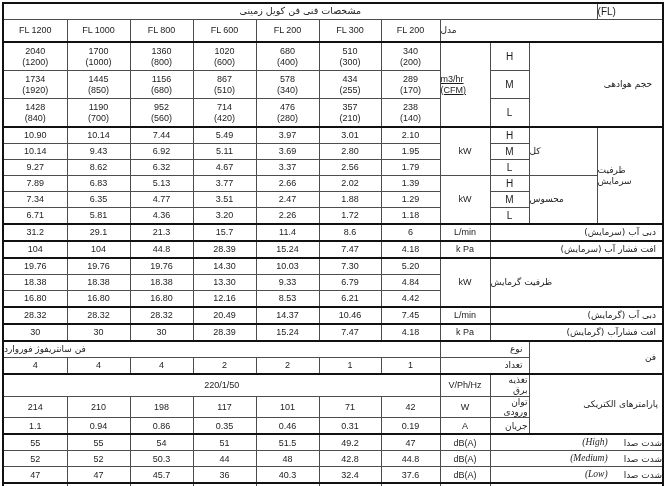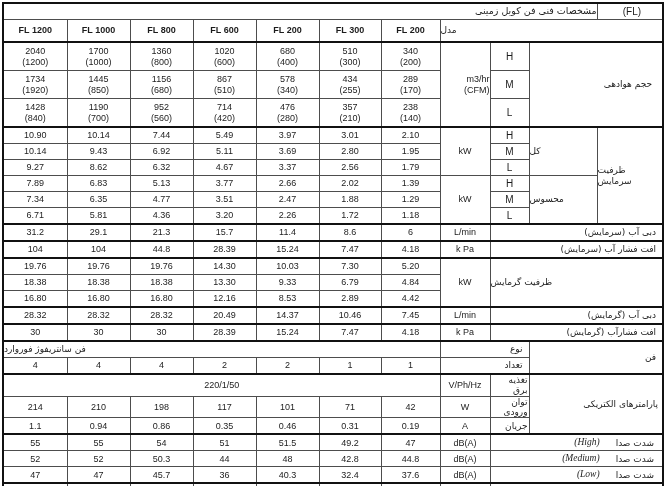--- a/index.html
+++ b/index.html
@@ -7,28 +7,28 @@
   table{border-collapse:collapse;table-layout:fixed;width:662px;margin:2px 2px 0 2px;
         font-family:"Liberation Sans",sans-serif;color:#1c1c1c;}
   table{border:2px solid #111;}
   td{border:1px solid #4d4d4d;padding:0;vertical-align:middle;overflow:hidden;
      font-size:9px;line-height:1.15;}
   tr.sec td{border-bottom:2px solid #111;}
   td.sb{border-bottom:2px solid #111;}
   .v{text-align:center;}
   .two span{display:block;text-align:center;}
   .u{text-align:center;}
-  .u span{display:block;text-align:right;}
+  .u span{display:block;text-align:left;text-decoration:underline;}
   .sp{text-align:center;font-size:10px;}
   .fa{direction:rtl;text-align:right;padding-right:6px;font-family:"DejaVu Sans",sans-serif;font-size:9px;padding-left:37px;}
   .fc{direction:rtl;text-align:left;font-family:"DejaVu Sans",sans-serif;font-size:9px;}
-  .title-cell{direction:rtl;font-family:"DejaVu Sans",sans-serif;font-size:9.5px;}
-  .fl-cell{text-align:right;padding-right:21px;font-size:10px;}
-  .hdr{text-align:center;font-size:9px;font-weight:bold;}
-  .snd-wrap{display:flex;justify-content:flex-end;align-items:center;gap:16px;padding-right:8px;}
+  .title-cell{direction:rtl;text-align:center;font-family:"DejaVu Sans",sans-serif;font-size:9.5px;}
+  .fl-cell{text-align:left;padding-right:21px;font-size:10px;}
+  .hdr{text-align:center;font-size:9px;}
+  .snd-wrap{display:flex;justify-content:flex-end;align-items:center;gap:16px;}
   .en{font-family:"Liberation Serif",serif;font-style:italic;font-size:9.5px;}
   .fa-inline{direction:rtl;font-family:"DejaVu Sans",sans-serif;font-size:9px;}
   tr.h15 td{height:15px;}
   tr.h21 td{height:21px;}
   tr.h27 td{height:27px;}
 </style>
 </head>
 <body>
 
 <table>
@@ -274,21 +274,21 @@
     <td class="v">9.33</td>
     <td class="v">6.79</td>
     <td class="v">4.84</td>
   </tr>
   <tr class="h15 sec">
     <td class="v">16.80</td>
     <td class="v">16.80</td>
     <td class="v">16.80</td>
     <td class="v">12.16</td>
     <td class="v">8.53</td>
-    <td class="v">2.89</td>
+    <td class="v">6.21</td>
     <td class="v">4.42</td>
   </tr>
 
   <tr class="h15 sec">
     <td class="v">28.32</td>
     <td class="v">28.32</td>
     <td class="v">28.32</td>
     <td class="v">20.49</td>
     <td class="v">14.37</td>
     <td class="v">10.46</td>

